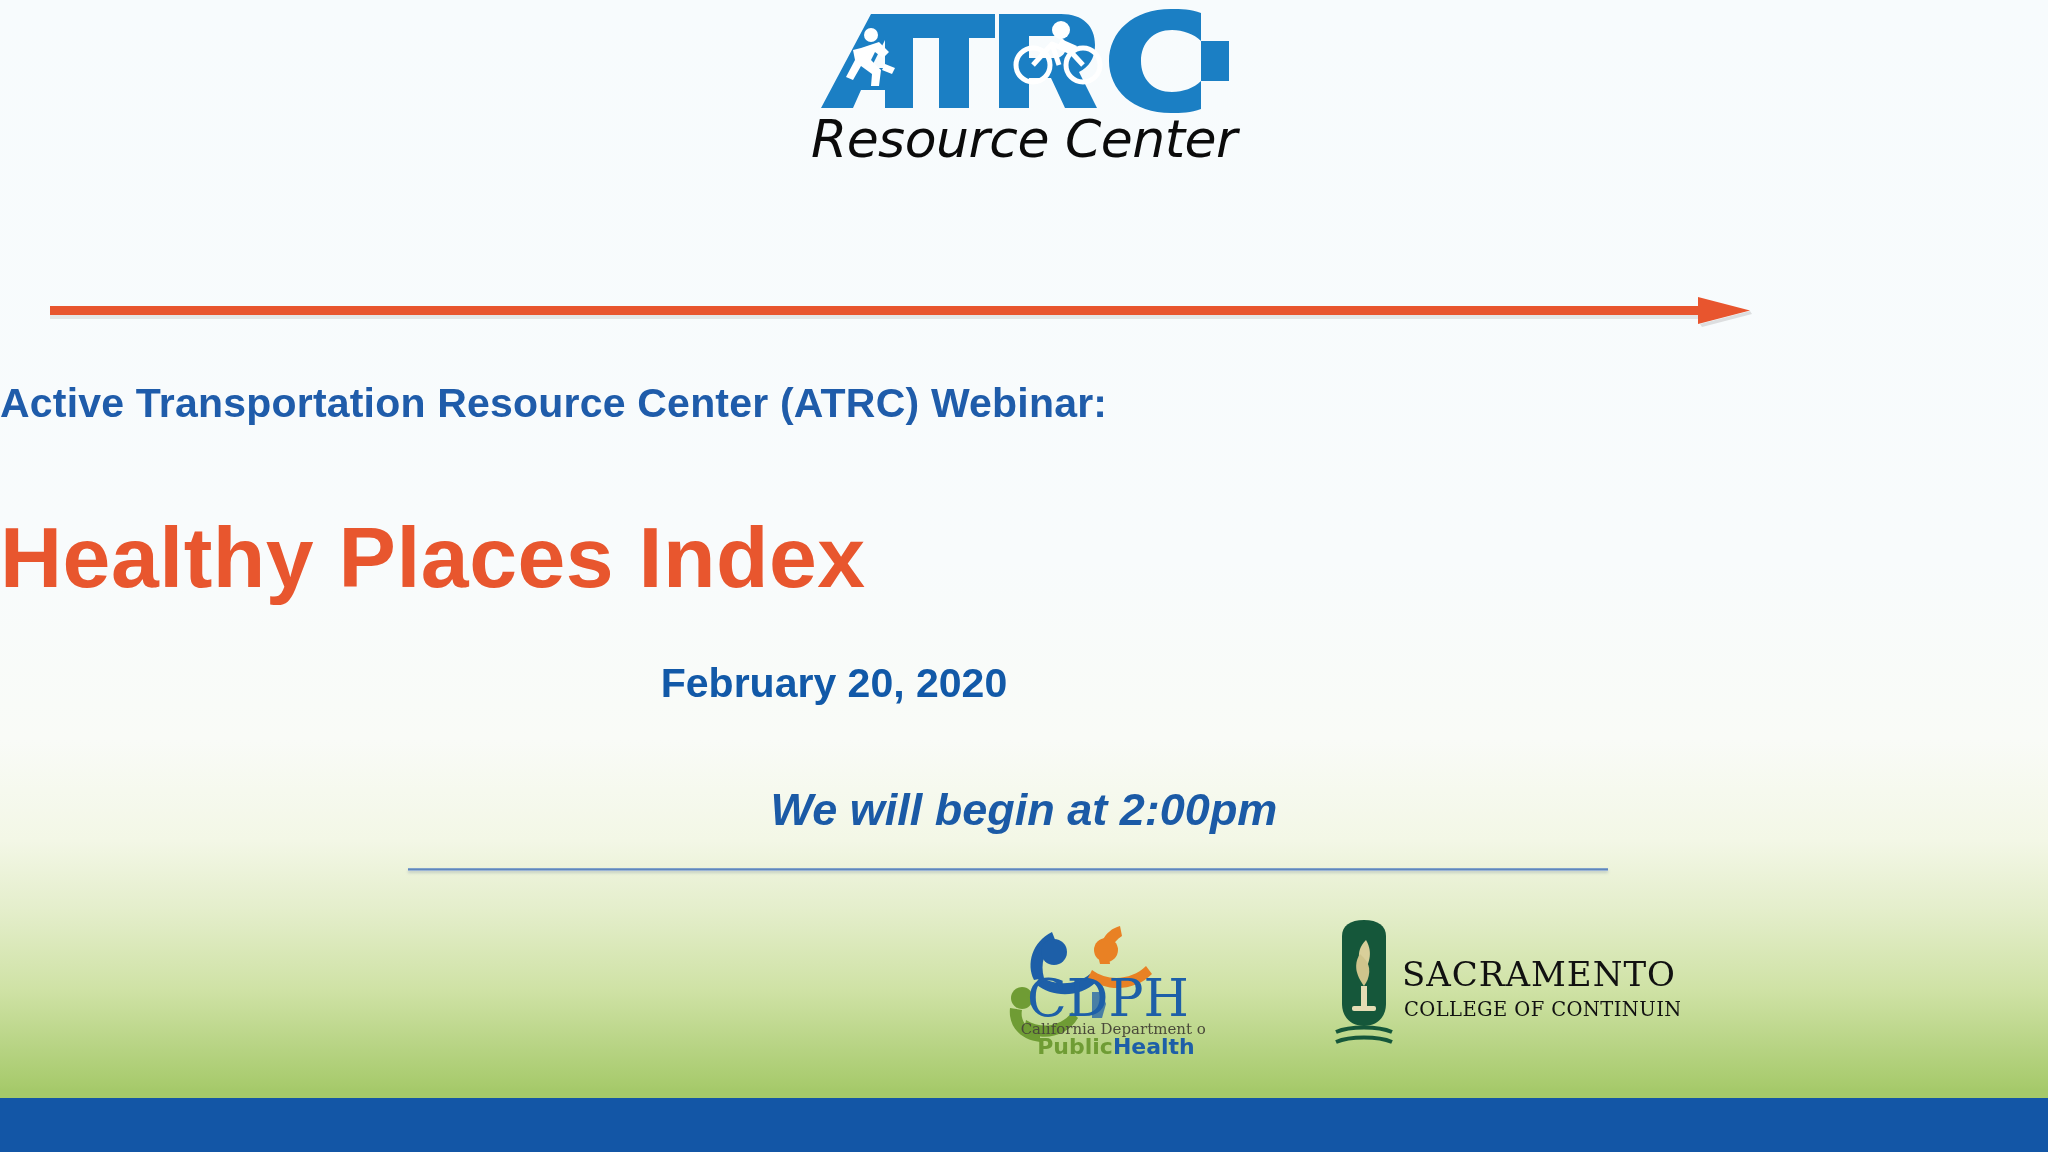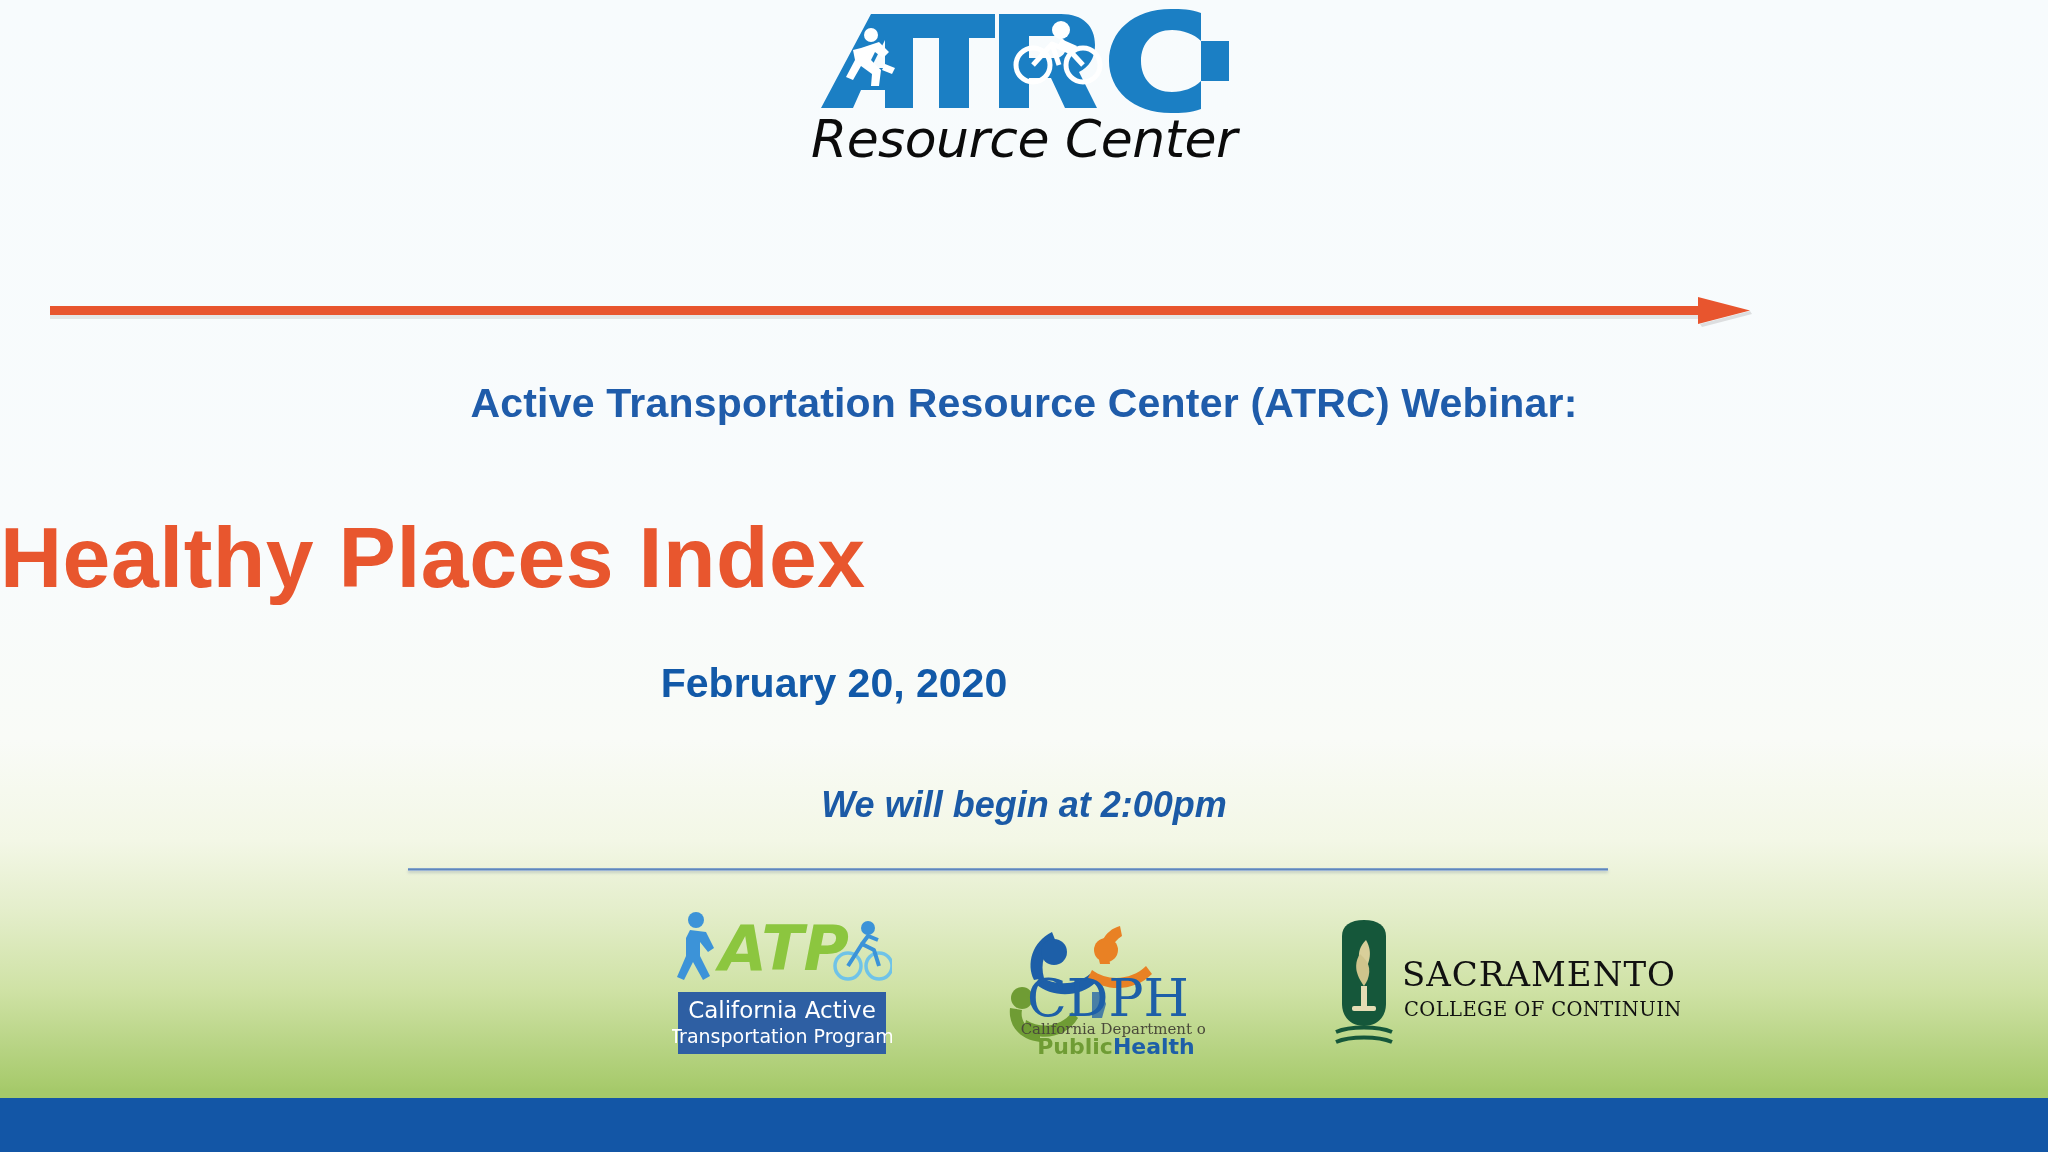--- a/index.html
+++ b/index.html
@@ -66,21 +66,21 @@
     width: 1712px;
     height: 40px;
   }
 
   
   #subtitle {
     position: absolute;
     left: 0;
     top: 380px;
     width: 2048px;
-    text-align: center;
+    text-align: left;
     font-size: 41px;
     font-weight: bold;
     color: #1f5caa;
     letter-spacing: 0.2px;
   }
   #main-title {
     position: absolute;
     left: 0;
     top: 508px;
     width: 2048px;
@@ -99,21 +99,21 @@
     font-size: 41px;
     font-weight: bold;
     color: #1259a8;
   }
   #begin-line {
     position: absolute;
     left: 0;
     top: 784px;
     width: 2048px;
     text-align: center;
-    font-size: 36px;
+    font-size: 45px;
     font-weight: bold;
     font-style: italic;
     color: #1b5aa6;
   }
 
   
   #divider {
     position: absolute;
     left: 408px;
     top: 868px;
@@ -209,44 +209,20 @@
 
   <div id="date-line">February 20, 2020</div>
 
   <div id="begin-line">We will begin at 2:00pm</div>
 
   <div id="divider"></div>
 
   <div id="logo-strip">
 
 
-    <div class="logo-slot" id="slot-atp">
-      <svg width="220" height="160" viewBox="0 0 220 160">
-
-        <g fill="#3c93d8">
-          <circle cx="24" cy="20" r="8"></circle>
-          <path d="M18 30 L34 32 L42 48 L36 52 L28 42 L28 56 L38 76 L31 80 L21 62
-                   L12 80 L5 77 L14 56 L14 38 Z"></path>
-        </g>
-
-        <text x="112" y="70" text-anchor="middle" fill="#8cc63f" font-family="DejaVu Sans, sans-serif" font-style="italic" font-weight="bold" font-size="62">ATP</text>
-
-        <g>
-          <circle cx="176" cy="66" r="13" fill="none" stroke="#6fc3e8" stroke-width="3.5"></circle>
-          <circle cx="207" cy="66" r="13" fill="none" stroke="#6fc3e8" stroke-width="3.5"></circle>
-          <circle cx="196" cy="28" r="7" fill="#3c93d8"></circle>
-          <path d="M176 66 L190 44 L202 50 L207 66" fill="none" stroke="#3c93d8" stroke-width="4" stroke-linejoin="round"></path>
-          <path d="M190 44 L196 36 L206 40" fill="none" stroke="#3c93d8" stroke-width="4"></path>
-        </g>
-
-        <rect x="6" y="92" width="208" height="62" fill="#2e5fa3"></rect>
-        <text x="110" y="118" text-anchor="middle" fill="#ffffff" font-family="DejaVu Sans, sans-serif" font-size="23">California Active</text>
-        <text x="110" y="143" text-anchor="middle" fill="#ffffff" font-family="DejaVu Sans, sans-serif" font-size="19">Transportation Program</text>
-      </svg>
-    </div>
 
     <div class="logo-slot" id="slot-cdph">
       <svg width="210" height="160" viewBox="0 0 210 160">
 
         <g>
           <path d="M38 80 C30 64 36 42 56 32 L60 42 C48 50 44 64 48 78 Z" fill="#1d5fa8"></path>
           <circle cx="58" cy="52" r="13" fill="#1d5fa8"></circle>
           <path d="M44 76 C58 86 80 86 94 74 L100 82 C84 98 56 98 40 84 Z" fill="#1d5fa8"></path>
           <path d="M104 64 C100 48 108 30 124 26 L126 36 C116 42 112 54 114 64 Z" fill="#e98124"></path>
           <circle cx="110" cy="50" r="12" fill="#e98124"></circle>

